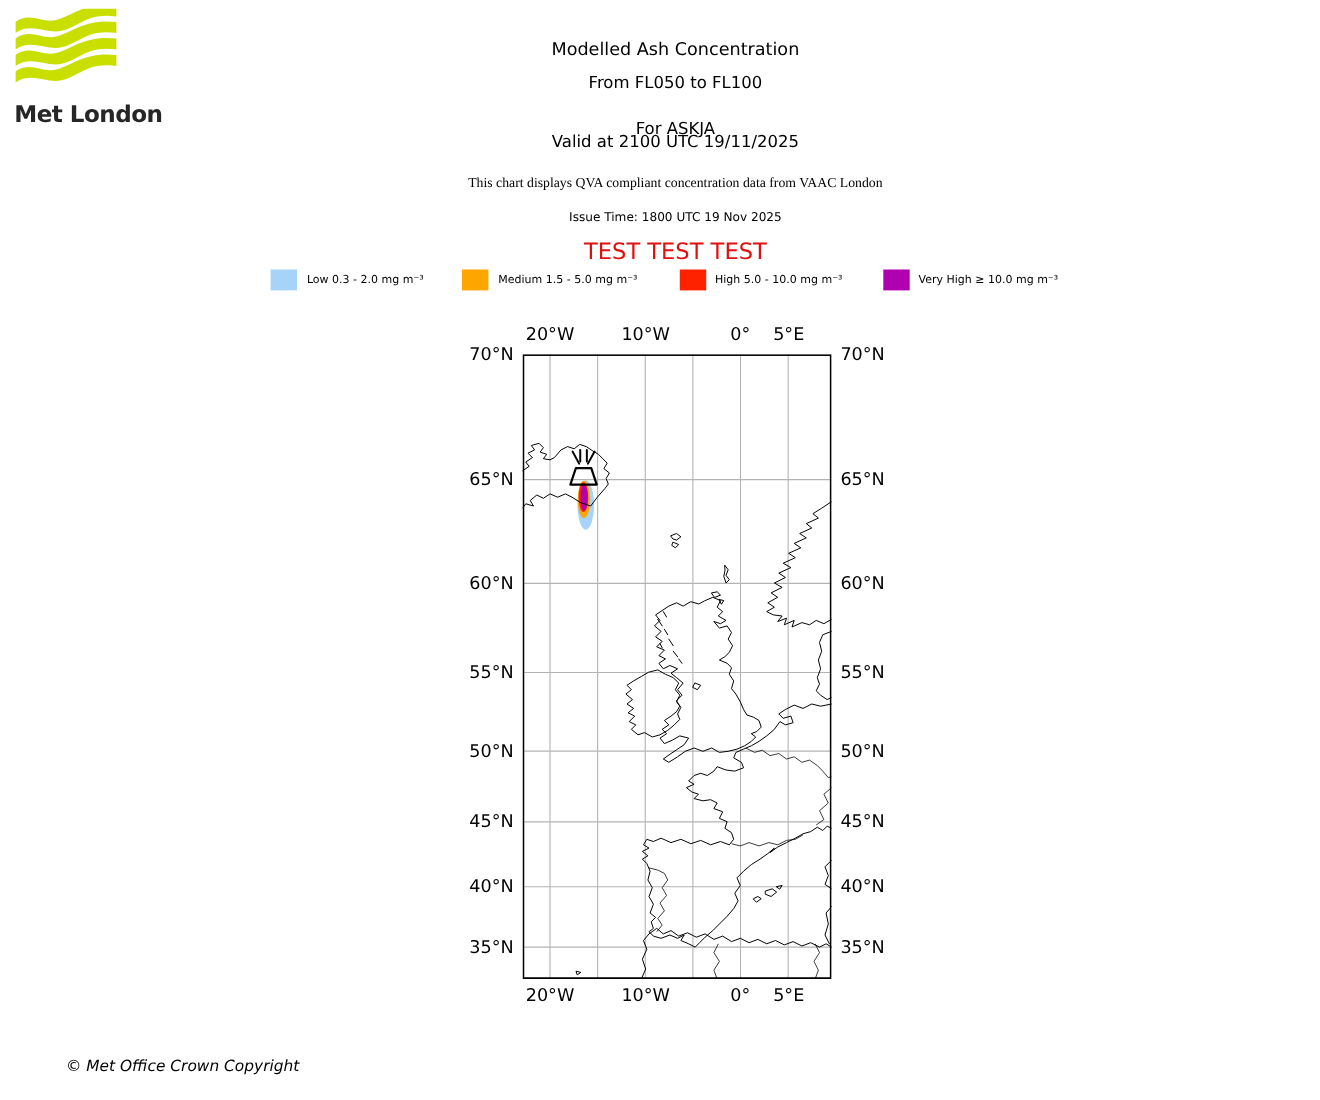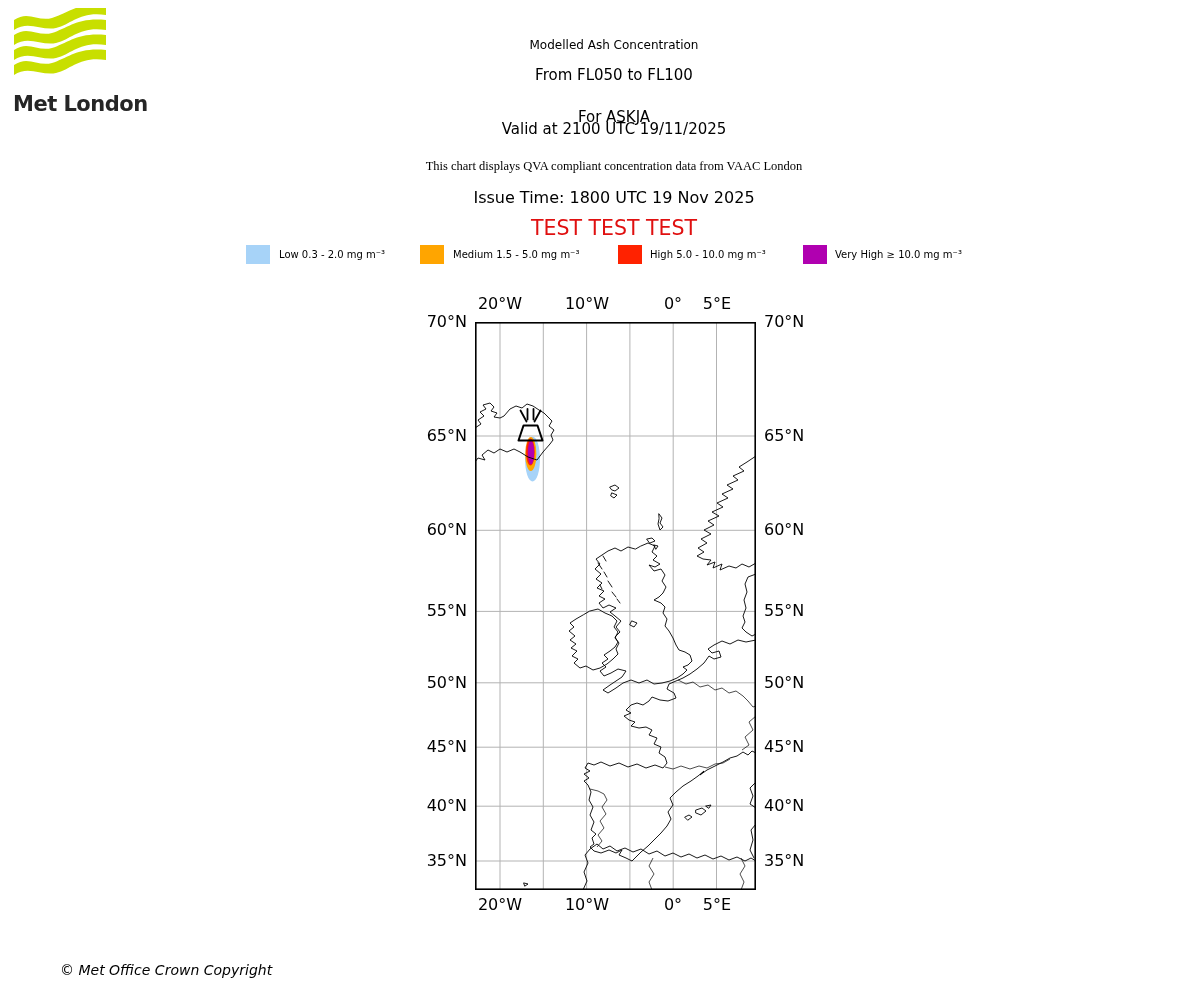--- a/index.html
+++ b/index.html
@@ -1,25 +1,25 @@
 <!DOCTYPE html>
 <html><head>
 <meta charset="utf-8">
 <style>
   html,body{margin:0;padding:0;background:#ffffff;}
   .page{position:relative;width:1200px;height:1000px;background:#ffffff;overflow:hidden;
         font-family:"DejaVu Sans",sans-serif;color:#000;}
   .abs{position:absolute;}
   
   .hwrap{left:28px;width:1172px;text-align:center;}
-  .title{top:31px;height:28px;line-height:28px;font-size:12px;}
+  .title{top:31px;height:28px;line-height:28px;font-size:16px;}
   .sub{height:27px;line-height:27px;font-size:15px;}
   .sub2{top:62px;} .sub3{top:104px;} .sub4{top:116px;}
   .desc{top:158px;height:17px;line-height:17px;font-size:12.5px;font-family:Liberation Serif, serif;}
-  .issue{top:190px;height:16px;line-height:16px;font-size:16px;}
+  .issue{top:190px;height:16px;line-height:16px;font-size:11px;}
   .testbanner{top:214px;height:28px;line-height:28px;font-size:20.5px;color:#e01010;}
   
   .logo-text{left:13px;top:92px;font-size:21px;font-weight:bold;color:#262626;letter-spacing:-0.5px;}
   
   .sw{top:245px;width:24px;height:19px;}
   .lg-label{top:245px;height:19px;line-height:19px;font-size:10px;white-space:nowrap;}
   
   .xt{width:120px;top:294px;height:20px;line-height:20px;font-size:16px;text-align:center;}
   .xb{width:120px;top:895px;height:20px;line-height:20px;font-size:16px;text-align:center;}
   .yl{left:330px;width:137px;height:22px;line-height:22px;font-size:16px;text-align:right;}

